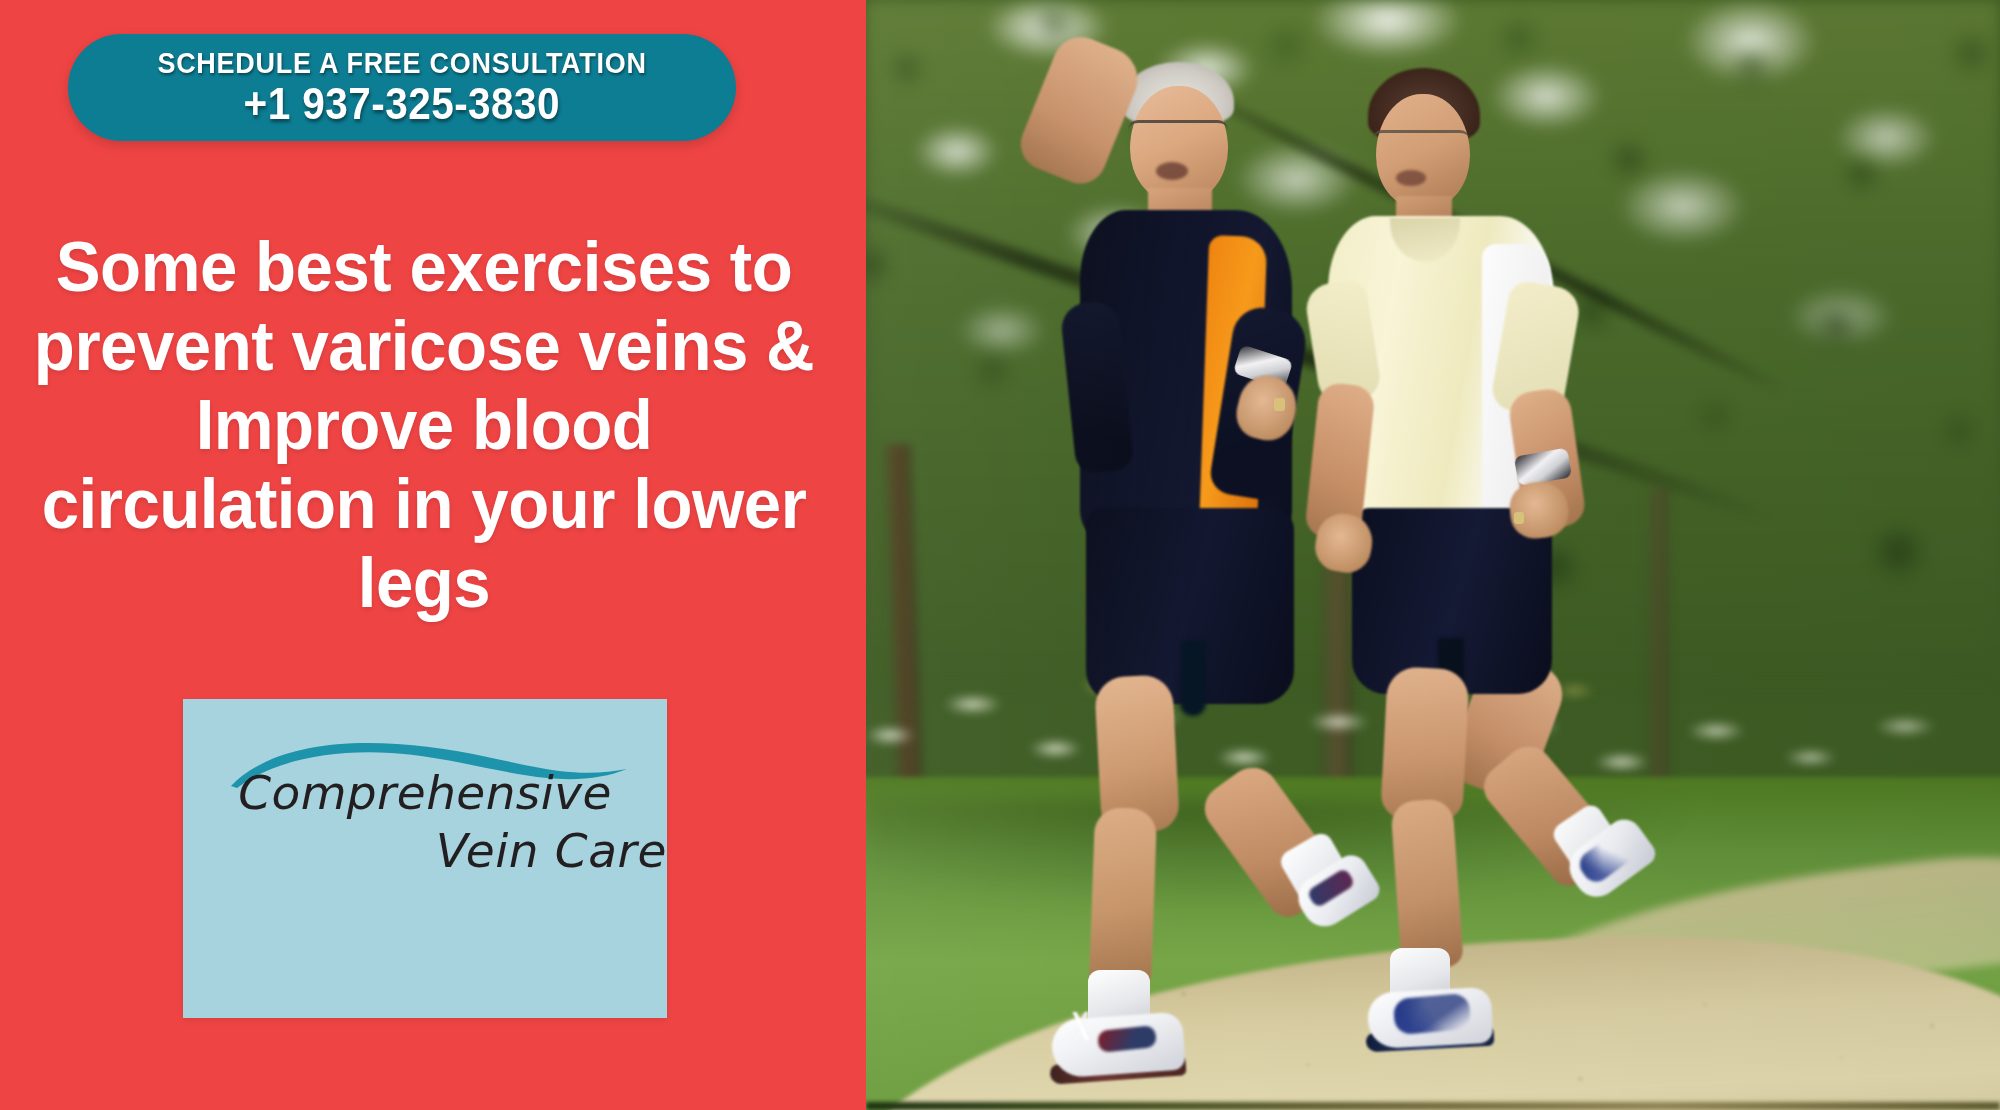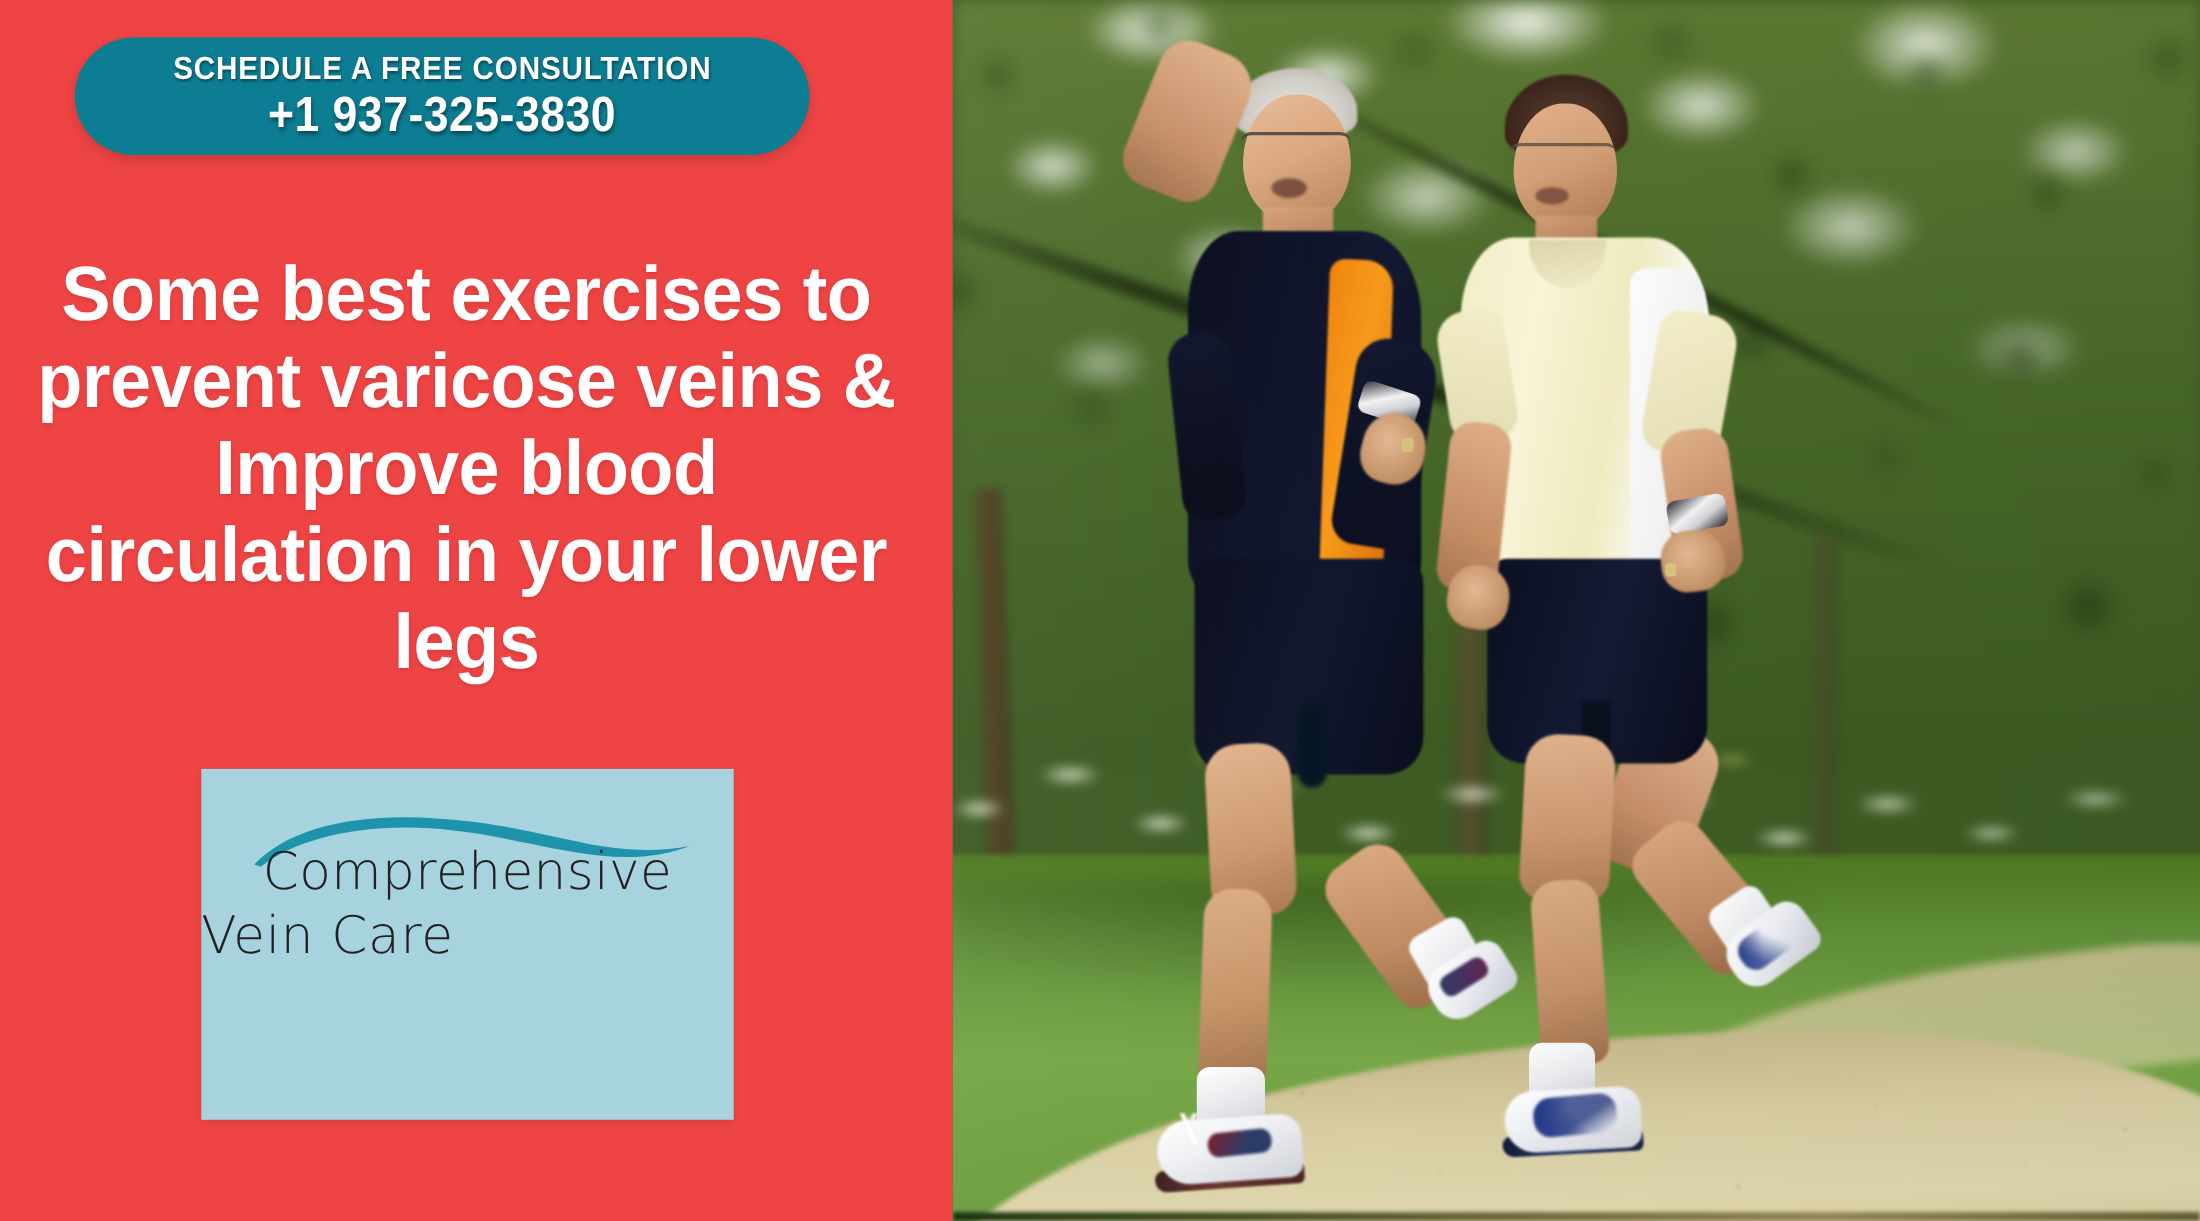--- a/index.html
+++ b/index.html
@@ -84,21 +84,21 @@
   .logo-card {
     position:absolute;
     left:183px; top:699px;
     width:484px; height:319px;
     background:#a6d3dd;
     box-shadow:0 2px 6px rgba(0,0,0,0.10);
   }
   .logo-mark {
     position:absolute;
     left:0; top:38px;
-    width:446px; height:150px;
+    width:446px; height:150px;font-style:italic;
   }
   .logo-swoosh {
     position:absolute;
     left:46px; top:0px;
     width:400px; height:52px;
   }
   .logo-word-1 {
     position:absolute;
     left:0; top:32px;
     width:484px;
@@ -107,21 +107,21 @@
     font-size:47px;
     font-weight:300;
     color:#231f20;
     letter-spacing:0.4px;
     line-height:1;
   }
   .logo-word-2 {
     position:absolute;
     left:0; top:90px;
     width:484px;
-    text-align:left;
+    text-align:right;
     font-family:"DejaVu Sans", sans-serif;
     font-size:47px;
     font-weight:300;
     color:#231f20;
     letter-spacing:0.6px;
     line-height:1;
   }
   .logo-url {
     position:absolute;
     left:0; top:220px;

